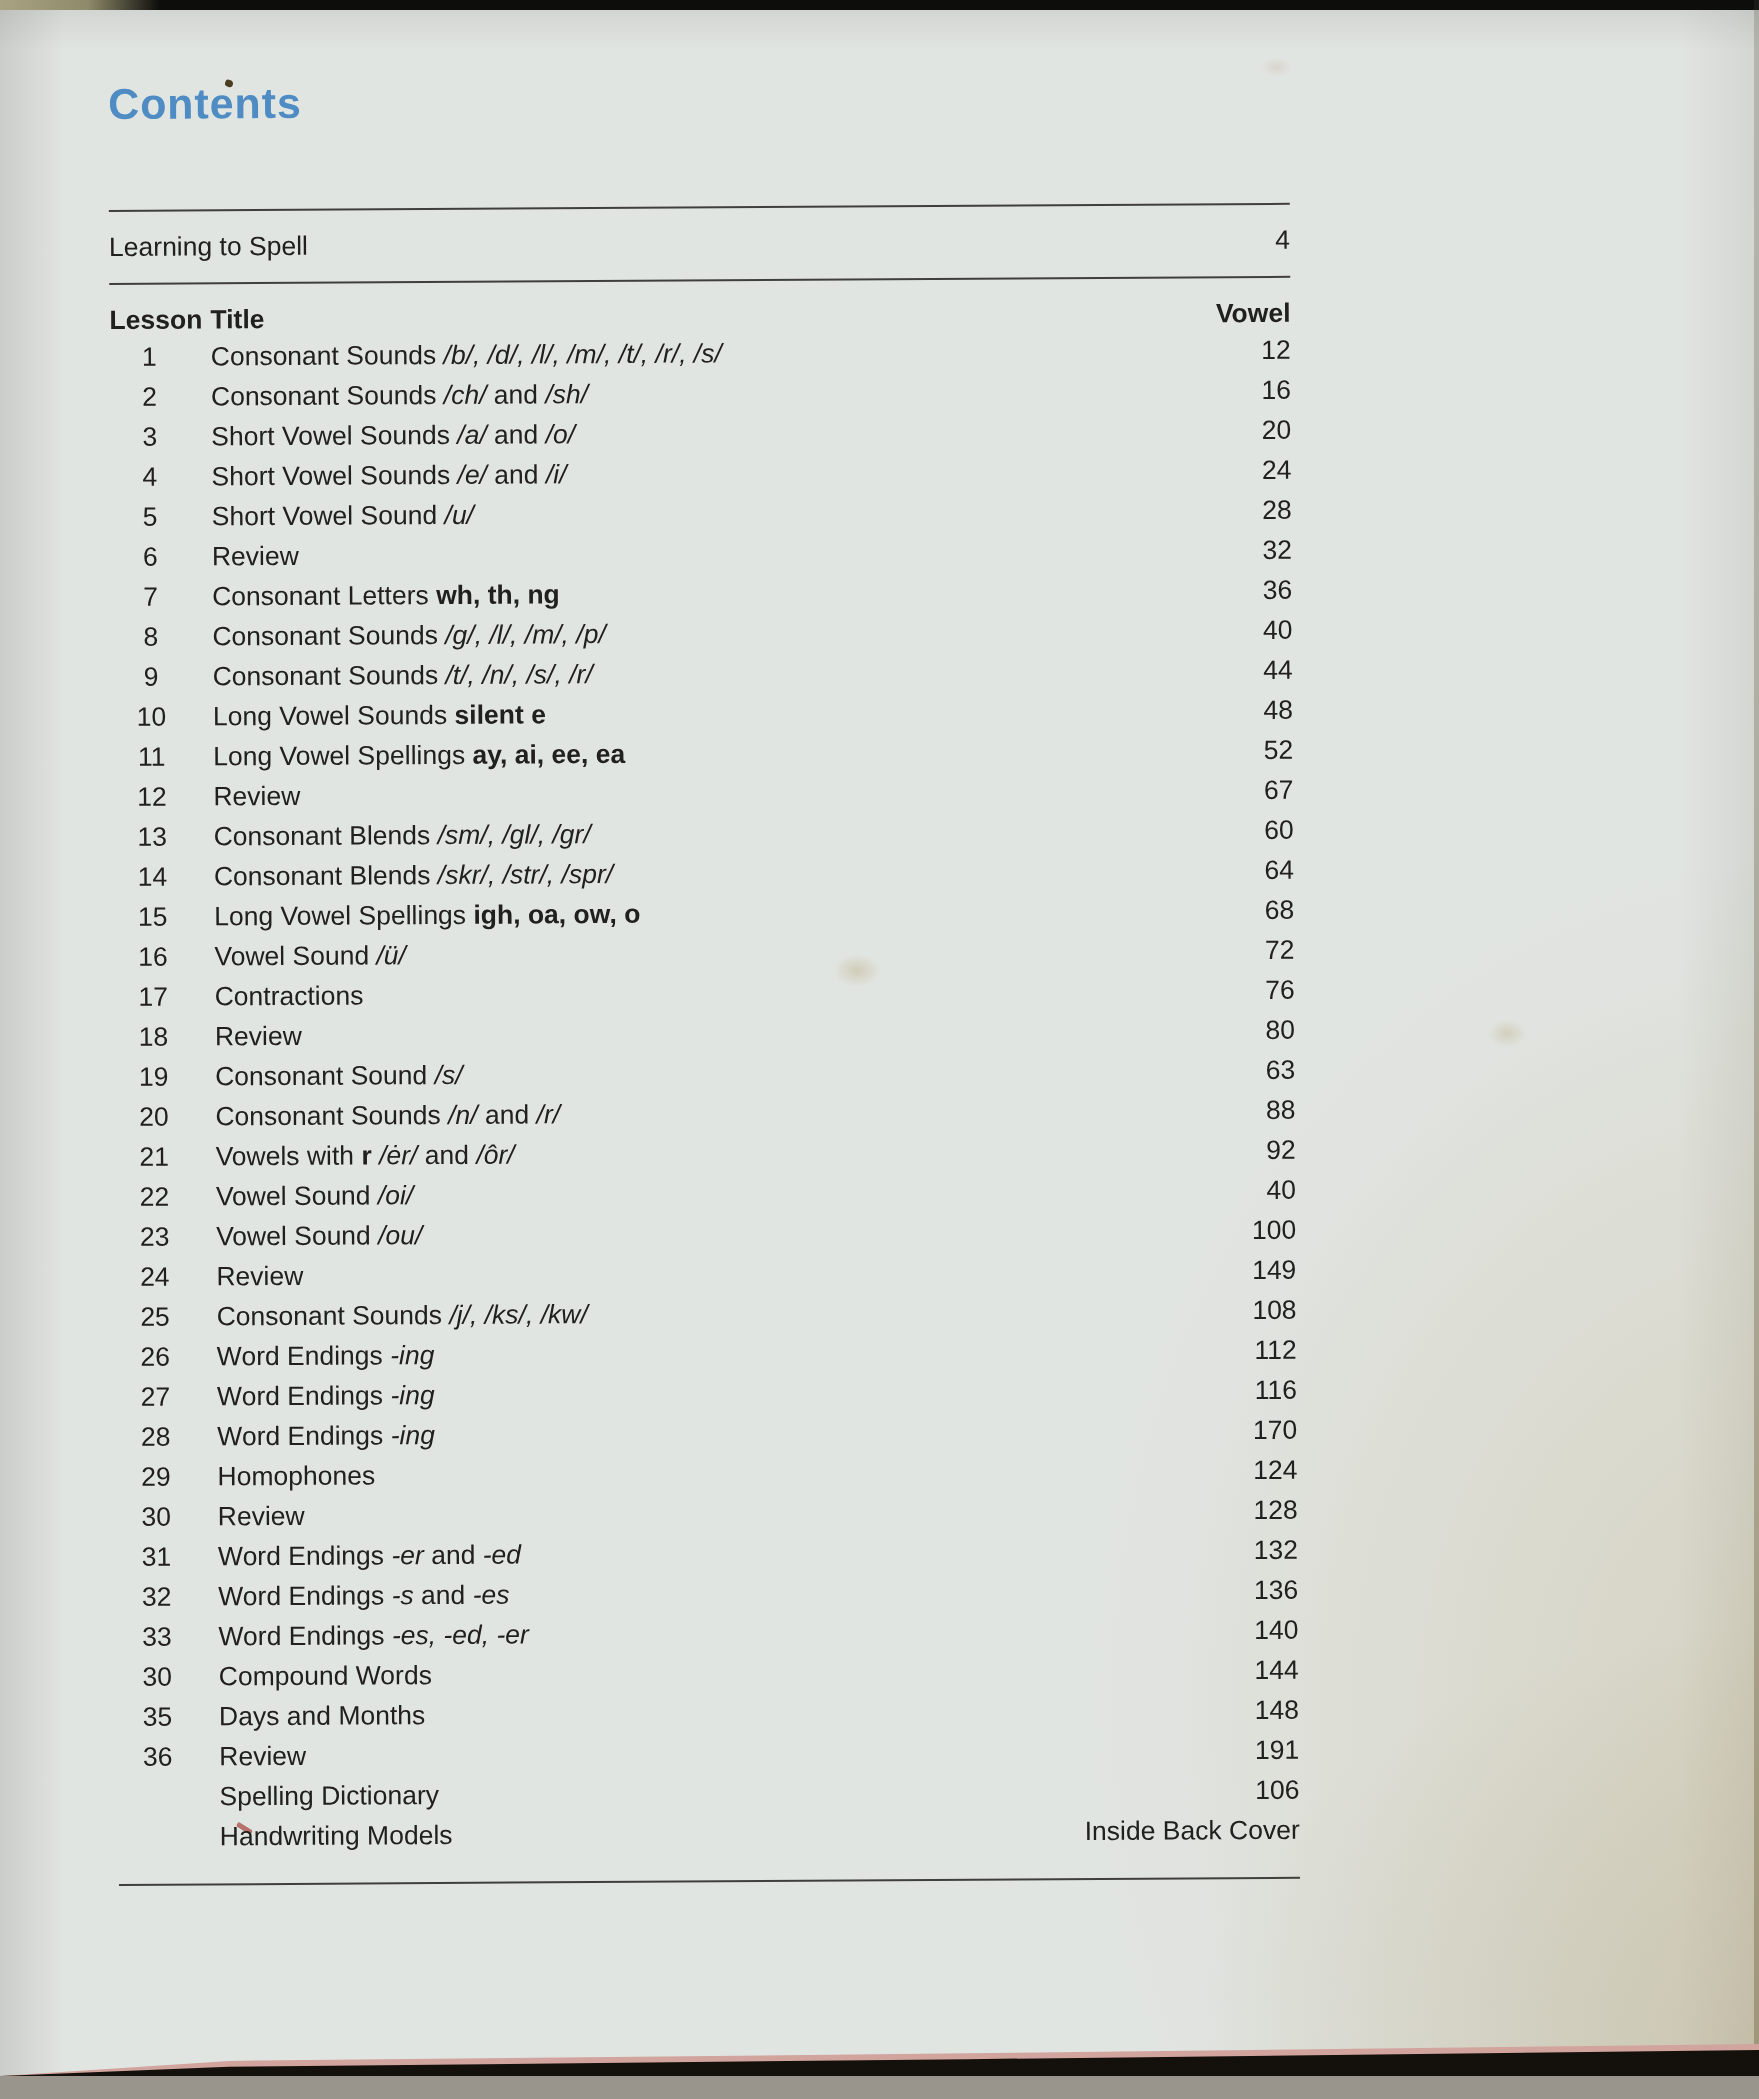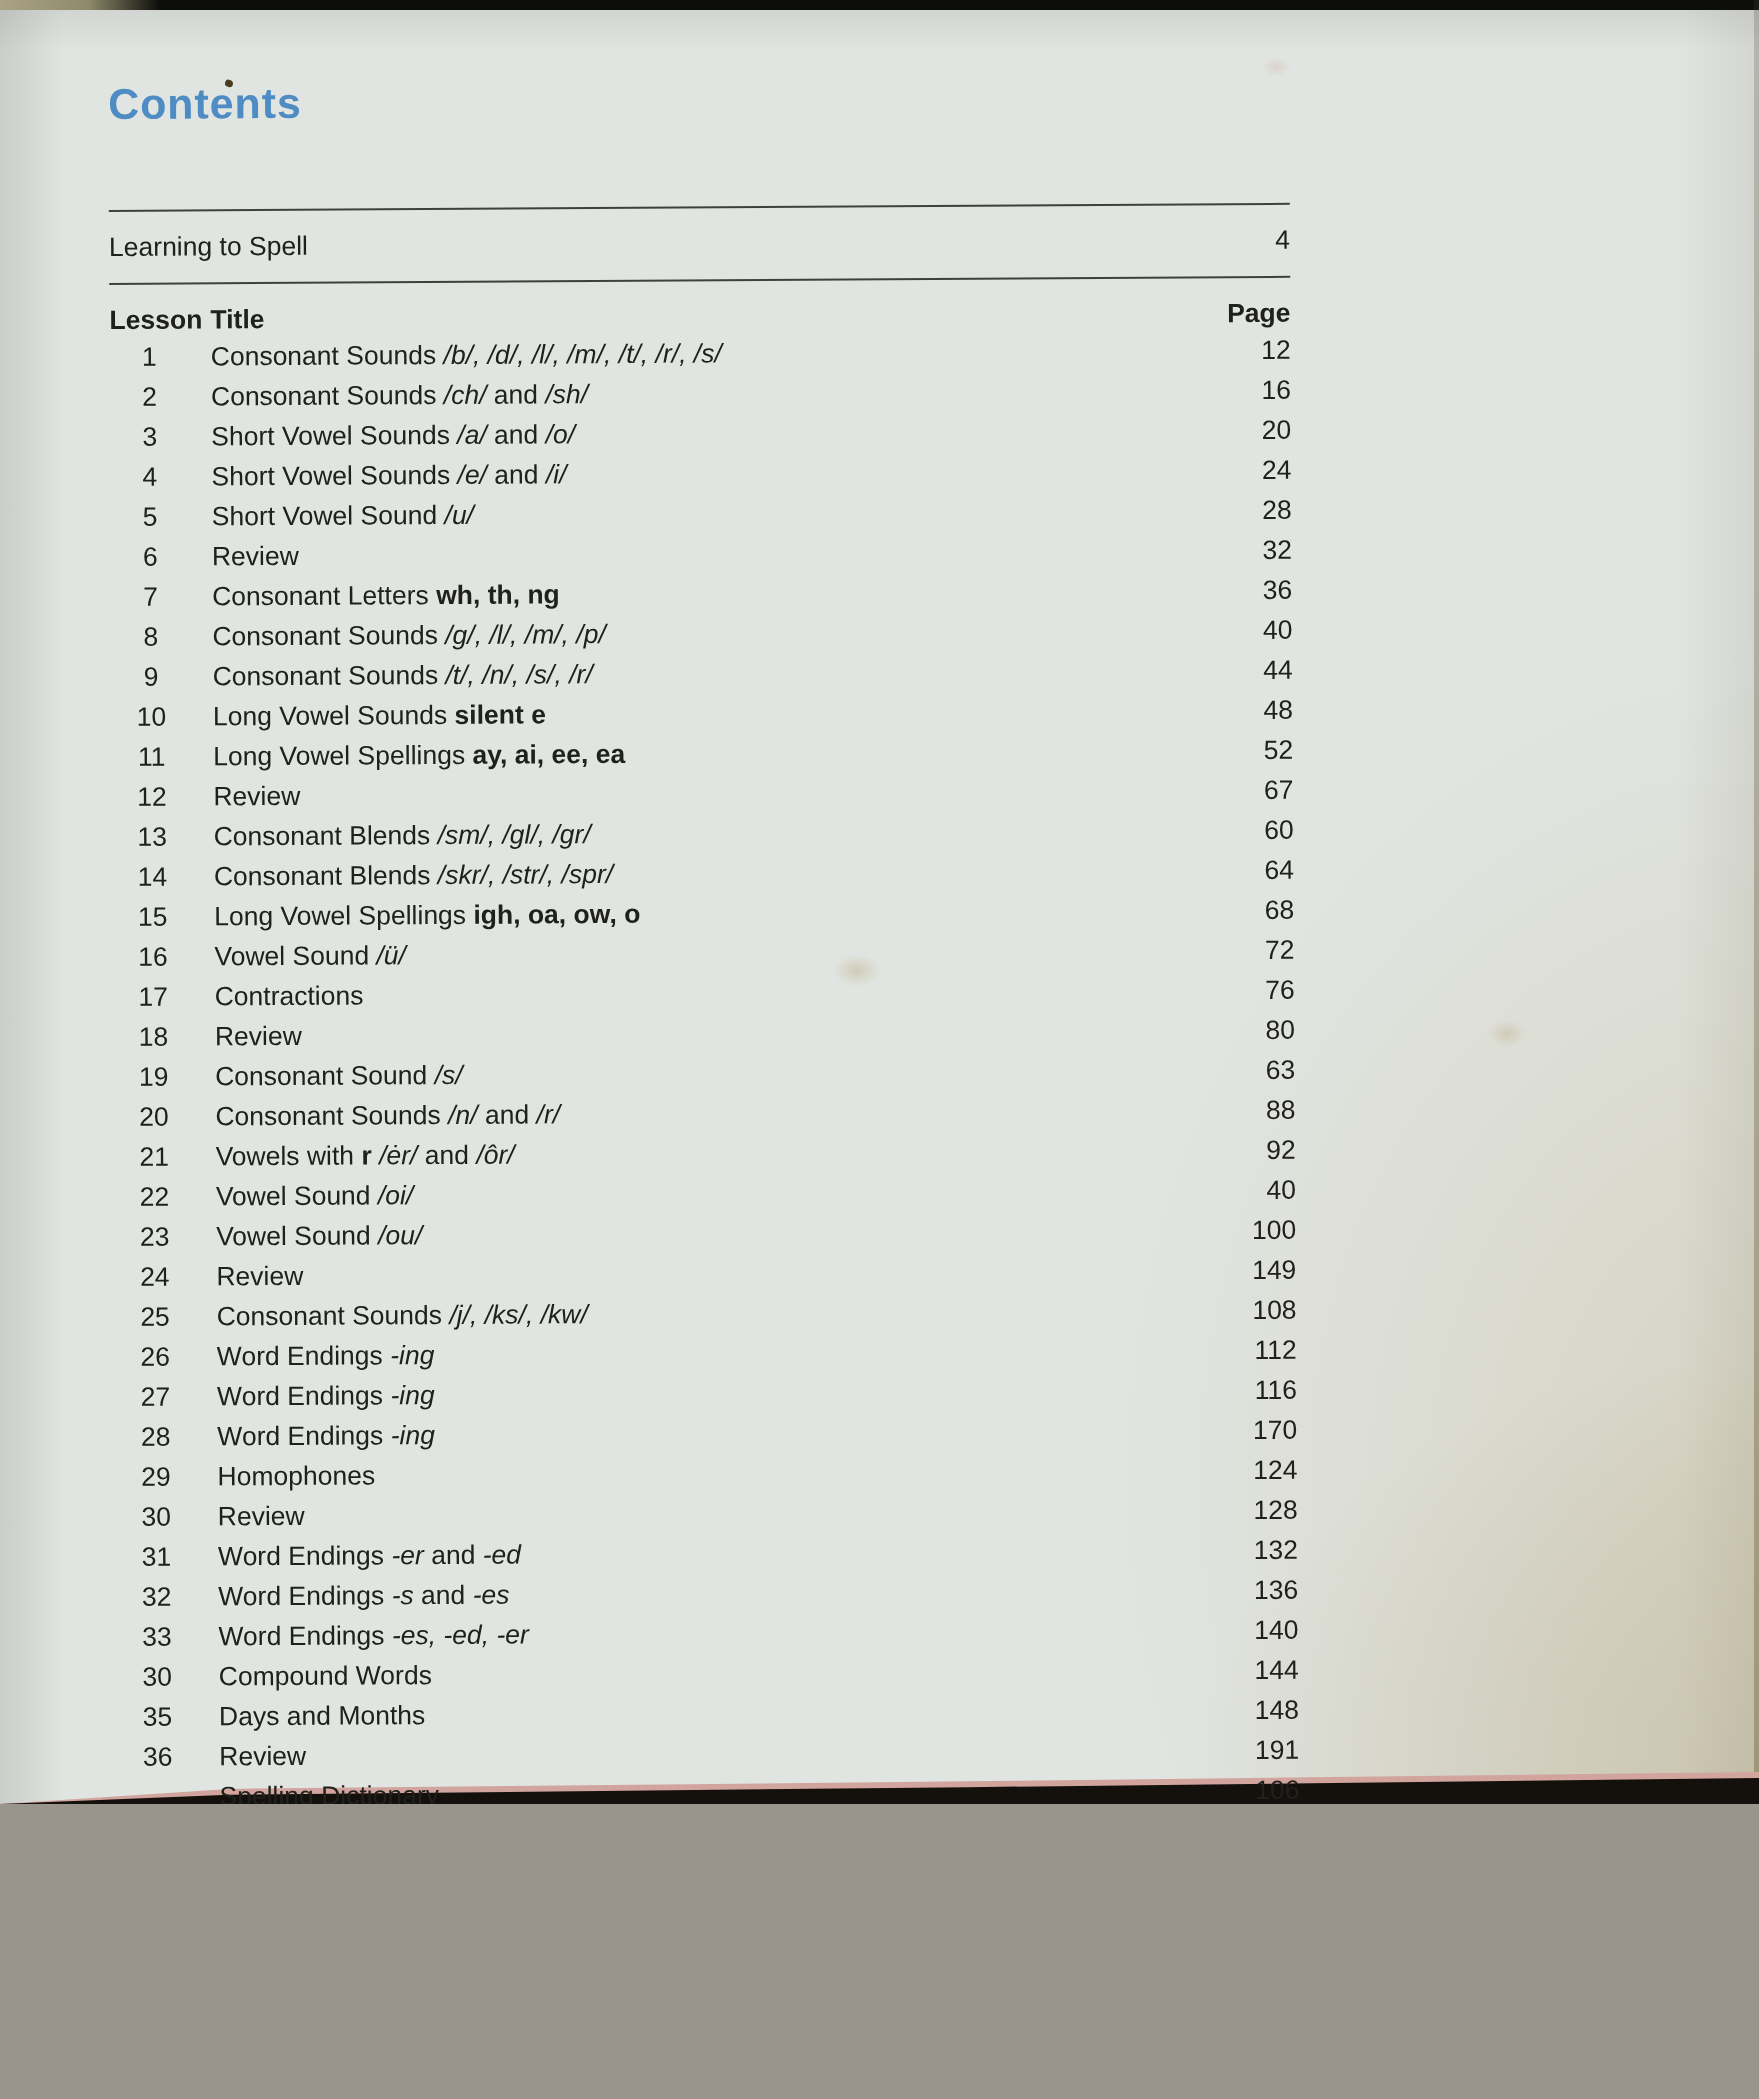--- a/index.html
+++ b/index.html
@@ -1,19 +1,19 @@
 <!DOCTYPE html>
 <html style="font-size:14.6px"><head>
 <meta charset="utf-8">
 <style>
   html,body{margin:0;padding:0;}
   body{background:#9a958c;}
   .scan{
     position:relative;
-    width:1760px;height:1804px;
+    width:1760px;height:2076px;
     overflow:hidden;
     font-family:"Liberation Sans","DejaVu Sans",sans-serif;
     color:#20201e;
     background:
       radial-gradient(1142px 1371px at 102% 82%, rgba(186,166,118,0.30), rgba(186,166,118,0) 62%),
       radial-gradient(822px 640px at 100% 100%, rgba(150,130,80,0.25), rgba(150,130,80,0) 70%),
       linear-gradient(90deg, rgba(110,110,105,0.20) 0px, rgba(110,110,105,0) 64px),
       linear-gradient(180deg, rgba(120,120,115,0.18) 0px, rgba(0,0,0,0) 50px),
       linear-gradient(270deg, rgba(120,115,95,0.14) 0px, rgba(0,0,0,0) 82px),
       #e1e5e2;
@@ -93,21 +93,21 @@
     <div class="intro">
       <span>Learning to Spell</span>
       <span>4</span>
     </div>
 
     <hr class="rule rule-2">
 
     <div class="thead">
       <span class="h-lesson">Lesson</span>
       <span class="h-title">Title</span>
-      <span class="h-page">Page</span>
+      <span class="h-page">Vowel</span>
     </div>
 
     <div class="rows">
         <div class="row">
           <div class="cell-lesson">1</div>
           <div class="cell-title"><span>Consonant Sounds </span><span class="it">/b/, /d/, /l/, /m/, /t/, /r/, /s/</span></div>
           <div class="cell-page">12</div>
         </div>
         <div class="row">
           <div class="cell-lesson">2</div>

